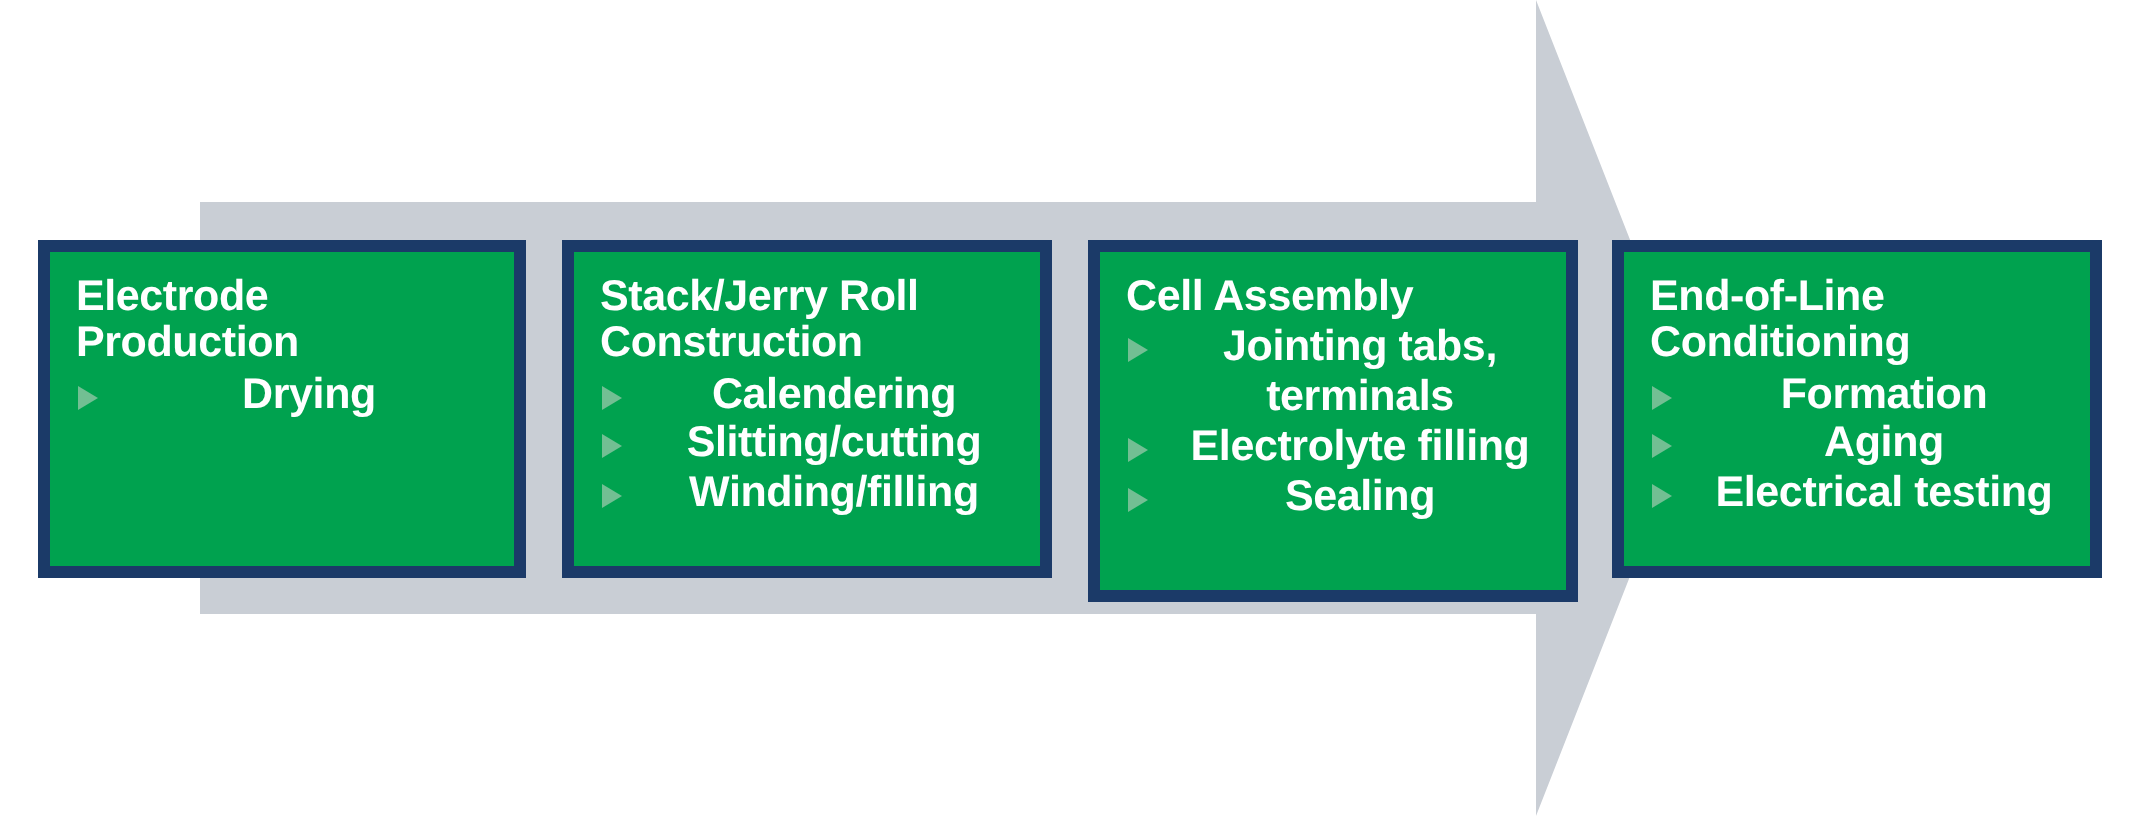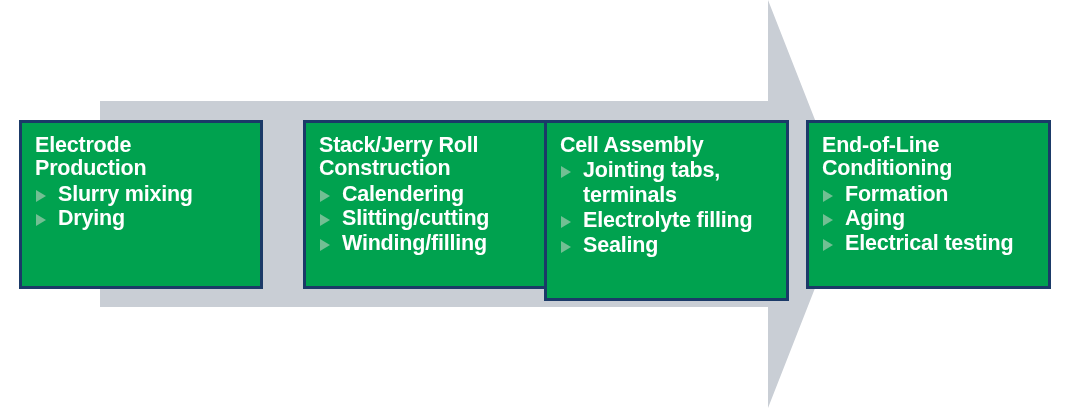--- a/index.html
+++ b/index.html
@@ -21,37 +21,38 @@
     position: absolute;
     left: 0;
     top: 0;
     width: 1068px;
     height: 408px;
   }
   .stage-box {
     position: absolute;
     box-sizing: border-box;
     background: #00a24f;
-    border: 3px solid #000000;
+    border: 6px solid #000000;
     color: #ffffff;
     padding: 11px 9px 6px 13px;
     overflow: hidden;
   }
   .box-title {
     font-size: 21.5px;
     font-weight: bold;
     line-height: 1.085;
     letter-spacing: -0.2px;
     white-space: pre-line;
     margin: 0 0 1px 0;
   }
   .box-list {
     list-style: none;
     margin: 0;
     padding: 0;
+    text-align: center;
   }
   .box-list li {
     position: relative;
     font-size: 21.5px;
     font-weight: bold;
     line-height: 1.155;
     letter-spacing: -0.2px;
     padding-left: 23px;
     margin: 0;
   }
@@ -79,30 +80,26 @@
   <svg id="arrow-layer" viewBox="0 0 1068 408" width="1068" height="408" aria-hidden="true">
     <polygon points="100,101 768,101 768,0 848,204 768,408 768,307 100,307" fill="#c9ced5"></polygon>
   </svg>
 
   <div class="stage-box" id="box-0" style="background: rgb(0, 162, 79); border-color: rgb(27, 58, 104); color: rgb(255, 255, 255);">
     <div class="box-title">Electrode
 Production</div>
     <ul class="box-list">
       <li>
         <span class="bullet-tri" style="border-left-color: rgb(114, 191, 147);"></span>
-        <span>Slurry mixing</span>
-      </li>
-      <li>
-        <span class="bullet-tri" style="border-left-color: rgb(114, 191, 147);"></span>
         <span>Drying</span>
       </li>
     </ul>
   </div>
 
-  <div class="stage-box" id="box-1" style="background: rgb(0, 162, 79); border-color: rgb(27, 58, 104); color: rgb(255, 255, 255); margin-left: 22px;">
+  <div class="stage-box" id="box-1" style="background: rgb(0, 162, 79); border-color: rgb(27, 58, 104); color: rgb(255, 255, 255);">
     <div class="box-title">Stack/Jerry Roll
 Construction</div>
     <ul class="box-list">
       <li>
         <span class="bullet-tri" style="border-left-color: rgb(114, 191, 147);"></span>
         <span>Calendering</span>
       </li>
       <li>
         <span class="bullet-tri" style="border-left-color: rgb(114, 191, 147);"></span>
         <span>Slitting/cutting</span>

